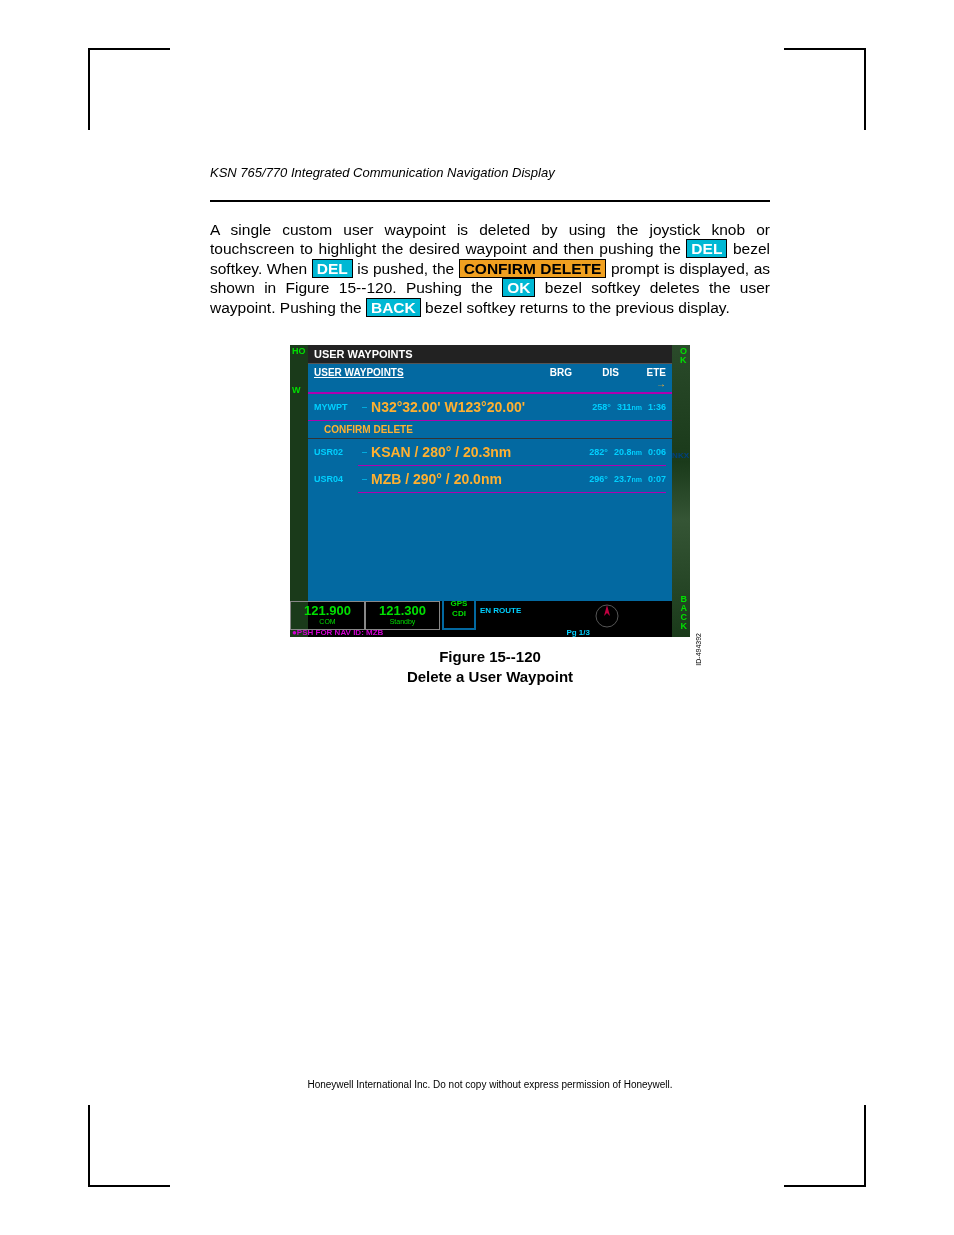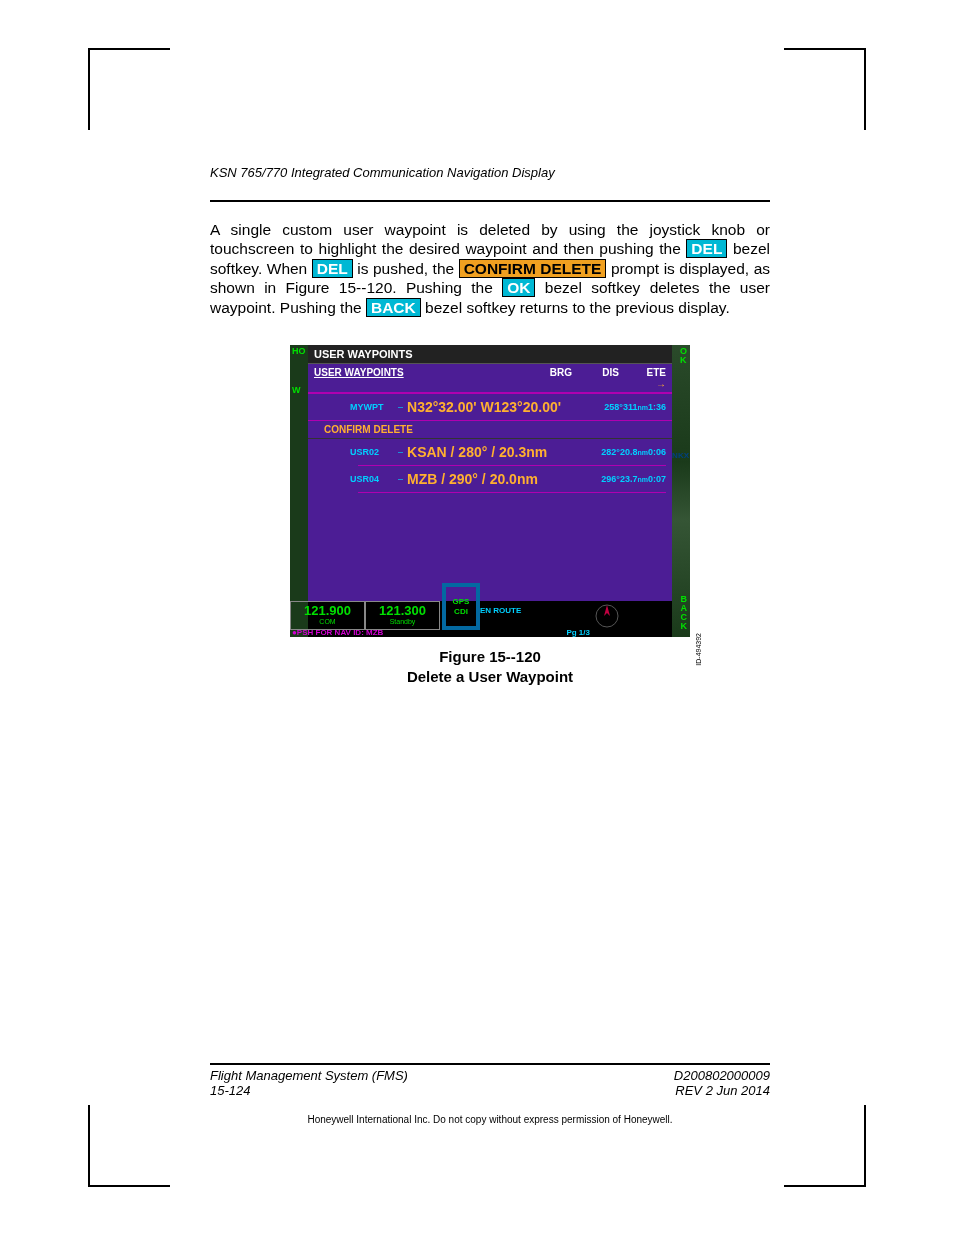--- a/index.html
+++ b/index.html
@@ -69,21 +69,21 @@
   }
   .side-l { left: 0; }
   .side-r { right: 0; }
   .side-r .mapbg {
     position: absolute; inset:0;
     background: linear-gradient(180deg,#2a4a2a,#1a3a1a 40%,#355535 60%,#1a3a1a);
   }
   .main {
     position: absolute;
     left: 18px; right: 18px; top: 0; bottom: 36px;
-    background: #4c1d95;
+    background: #0369a1;
   }
   .titlebar {
     background: #222;
     padding: 3px 6px;
     font-weight: bold;
     font-size: 11px;
     border-bottom: 1px solid #555;
   }
   .subhead {
     display: flex;
@@ -93,26 +93,25 @@
     border-bottom: 2px solid #b000b0;
   }
   .subhead .lab { flex: 1; text-decoration: underline; }
   .subhead .cols { display: flex; gap: 17px; }
   .subhead .cols span { width: 30px; text-align: right; }
   .row {
     display: flex;
     align-items: center;
     padding: 5px 6px;
     font-size: 9px;
-    margin-left: 36px;
   }
   .row .id { width: 48px; font-weight: bold; color: #00d0ff; }
   .row .dash { color: #00d0ff; margin-right: 4px; }
   .row .desc { flex: 1; color: #ffb030; font-weight: bold; font-size: 14px; }
-  .row .vals { display: flex; color: #00d0ff; font-weight: bold; justify-content: center; }
+  .row .vals { display: flex; gap: 6px; color: #00d0ff; font-weight: bold; justify-content: center; }
   .row .vals span { white-space: nowrap; }
   .confirm {
     color: #ffb030;
     font-weight: bold;
     padding: 3px 16px;
     font-size: 10px;
     border-top: 1px solid #b000b0;
     border-bottom: 1px solid #333;
   }
   .sep { height: 1px; background: #b000b0; margin: 0 6px 0 50px; }
@@ -132,21 +131,21 @@
     border: 1px solid #888;
     text-align: center;
     padding-top: 1px;
   }
   .combox .freq { color: #00e000; font-weight: bold; font-size: 13px; display:block; }
   .combox .lbl  { color: #00e000; font-size: 7px; display:block; }
   .gpsbox {
     position: absolute;
     left: 152px; bottom: 7px;
     width: 30px; height: 29px;
-    border: 4px solid #0369a1;
+    border: 2px solid #0369a1;
     text-align: center;
     color: #00e000;
     font-size: 8px; font-weight: bold;
     line-height: 1.3;
     padding-top: 10px;
   }
   .enroute {
     position: absolute;
     left: 190px; bottom: 22px;
     color: #00d0ff; font-size: 8px; font-weight: bold;
@@ -332,24 +331,14 @@
     <div class="idnum">ID-494392</div>
   </div>
 
   <div class="caption">
     <div>Figure 15--120</div>
     <div>Delete a User Waypoint</div>
   </div>
 </div>
 
 <div class="footer">
-  <div class="footline">
-    <div>
-      <div>Flight Management System (FMS)</div>
-      <div>15-124</div>
-    </div>
-    <div class="r">
-      <div>D200802000009</div>
-      <div>REV 2   Jun 2014</div>
-    </div>
-  </div>
   <div class="copynote">Honeywell International Inc. Do not copy without express permission of Honeywell.</div>
 </div>
 
 </body></html>

